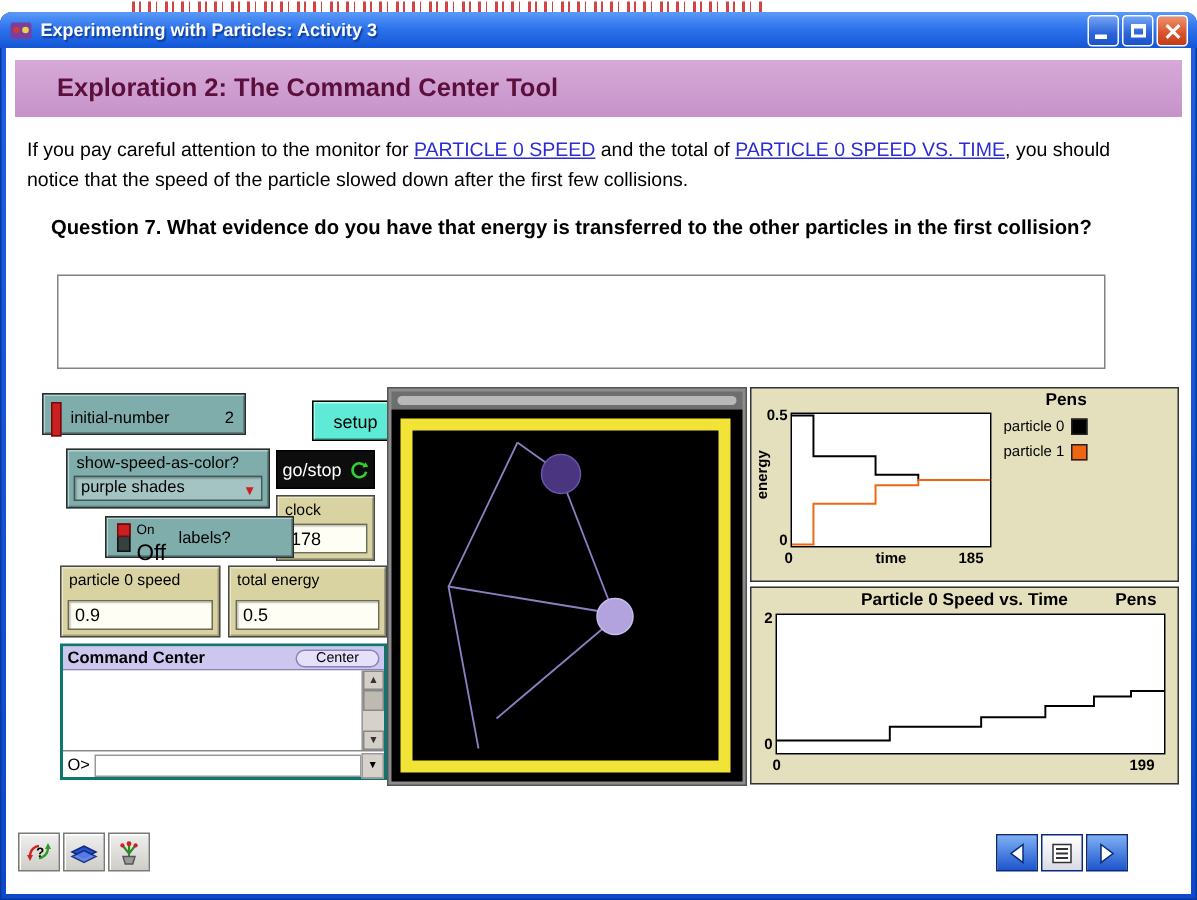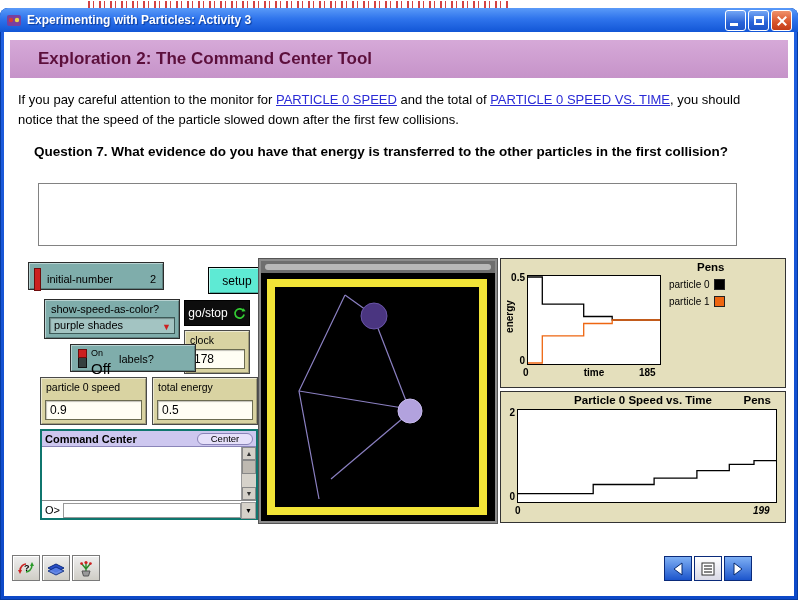--- a/index.html
+++ b/index.html
@@ -287,21 +287,21 @@
         <div class="plot-title">Particle 0 Speed vs. Time</div>
         <div class="pens">Pens</div>
         <div class="tick" style="left:4px; top:15px; width:10px; text-align:right;">2</div>
         <div class="tick" style="left:4px; top:99px; width:10px; text-align:right;">0</div>
         <div class="plot-body p2-body">
           <svg width="258" height="92">
               <polyline points="0.0,83.7 75.2,83.7 75.2,74.5 136.1,74.5 136.1,68.1 178.9,68.1 178.9,60.7 211.3,60.7 211.3,54.3 236.0,54.3 236.0,50.6 258.0,50.6" fill="none" stroke="#000000" stroke-width="1.3"></polyline>
             </svg>
         </div>
         <div class="tick" style="left:14px; top:113px;">0</div>
-        <div class="tick" style="left:252px; top:113px;font-style:italic;">199</div>
+        <div class="tick" style="left:252px; top:113px;">199</div>
       </div>
 
       <div class="tool-btn" style="left:8px;">
         <svg width="18" height="18" viewBox="0 0 18 18">
           <path d="M3 12 C3 7 7 5 9 5" fill="none" stroke="#cc2222" stroke-width="1.6"></path>
           <polygon points="1,11 5,11 3,15" fill="#cc2222"></polygon>
           <path d="M15 6 C15 11 11 13 9 13" fill="none" stroke="#2a9a2a" stroke-width="1.6"></path>
           <polygon points="13,7 17,7 15,3" fill="#2a9a2a"></polygon>
           <text x="7" y="12" font-size="9" font-weight="bold" fill="#000">?</text>
         </svg>

